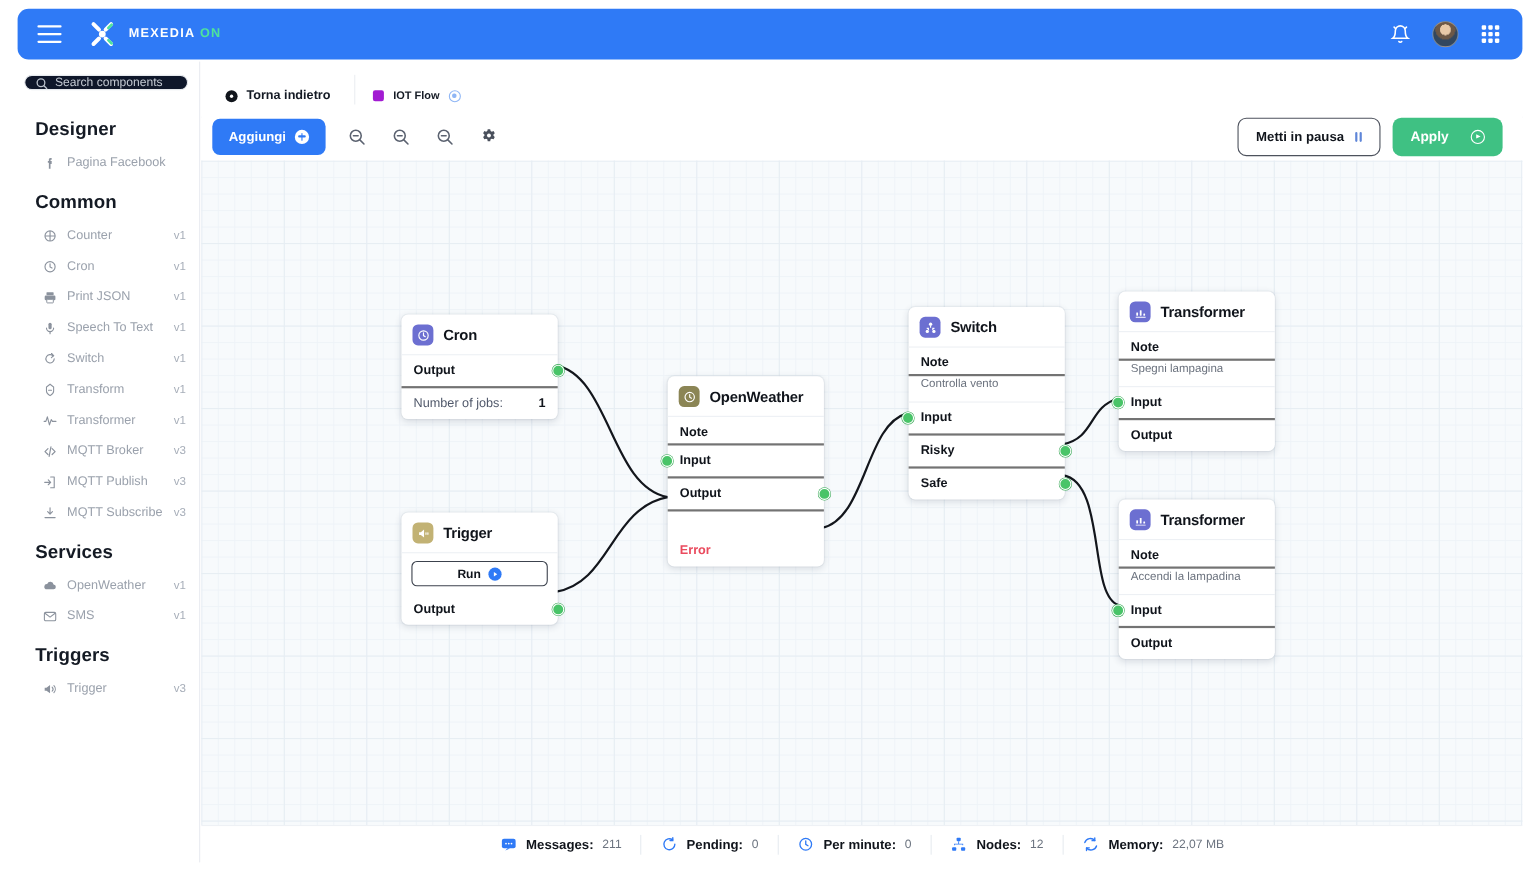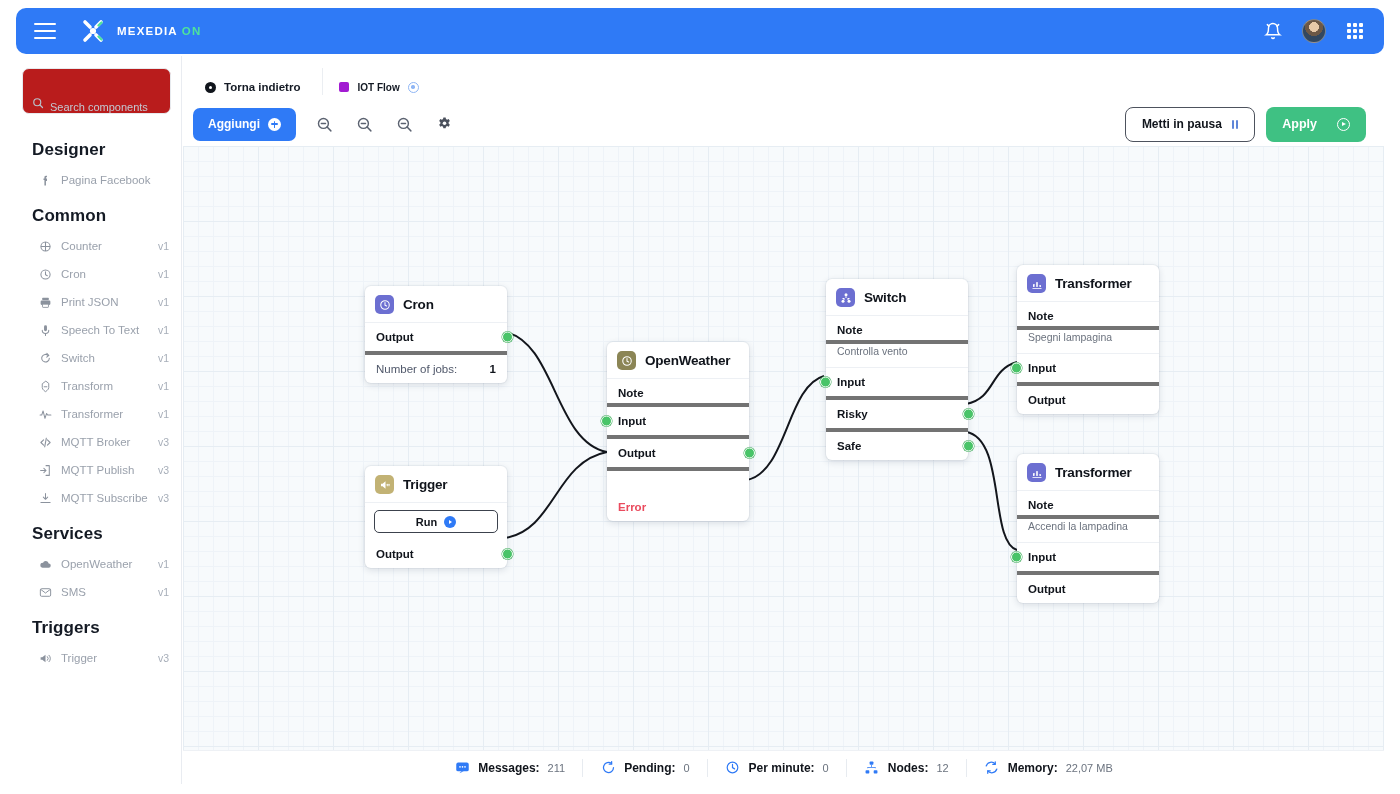--- a/index.html
+++ b/index.html
@@ -48,26 +48,26 @@
   
   .sidebar {
     position: absolute; left: 16px; top: 56px; width: 166px; bottom: 10px;
     background: #fff;
     border-right: 1px solid #e9ecf1;
     padding: 8px 0 0 0;
     overflow: hidden;
   }
   .search-box {
     margin: 4px 10px 14px 6px;
-    height: 46px;
+    height: 14px;
     border: 1px solid #e7eaee;
     border-radius: 7px;
-    display: flex; align-items: flex-end; gap: 6px;
+    display: flex; align-items: flex-start; gap: 6px;
     padding: 0 9px;
-    background: #b91c1c;
+    background: #0f172a;
   }
   .search-box input {
     border: 0; outline: 0; font-size: 11px; color: #b7bdc7;
     font-family: "Liberation Sans", sans-serif;
     width: 100%; background: transparent;
   }
   .search-box input::placeholder { color: #c3c9d2; }
 
   .sec-title {
     font-size: 17px; font-weight: 700; color: #141a24;
@@ -177,21 +177,21 @@
     display: flex; align-items: center; gap: 9px;
     padding: 9px 10px 8px 10px;
     border-bottom: 1px solid #edf0f4;
   }
   .node-ico { width: 19px; height: 19px; border-radius: 5px; flex: 0 0 19px;
               display: flex; align-items: center; justify-content: center; }
   .node-title { font-size: 13.5px; font-weight: 700; color: #10141b; letter-spacing: -.2px; }
   .row {
     position: relative;
     padding: 8px 11px;
-    border-bottom: 4px solid #737373;
+    border-bottom: 2px solid #737373;
     font-size: 11.5px; font-weight: 700; color: #10141b;
   }
   .row:last-child { border-bottom: 0; }
   .row.note { padding-bottom: 4px; }
   .row.note-body { font-weight: 400; color: #6b727e; font-size: 10.5px; line-height: 1.45;
                    padding-top: 0; border-bottom: 1px solid #edf0f4; }
   .row.err { color: #ea4b5e; margin-top: 22px; }
   .row.kv { display: flex; justify-content: space-between; font-weight: 400; color: #50586a; }
   .row.kv b { font-weight: 700; color: #10141b; }
   .port {

